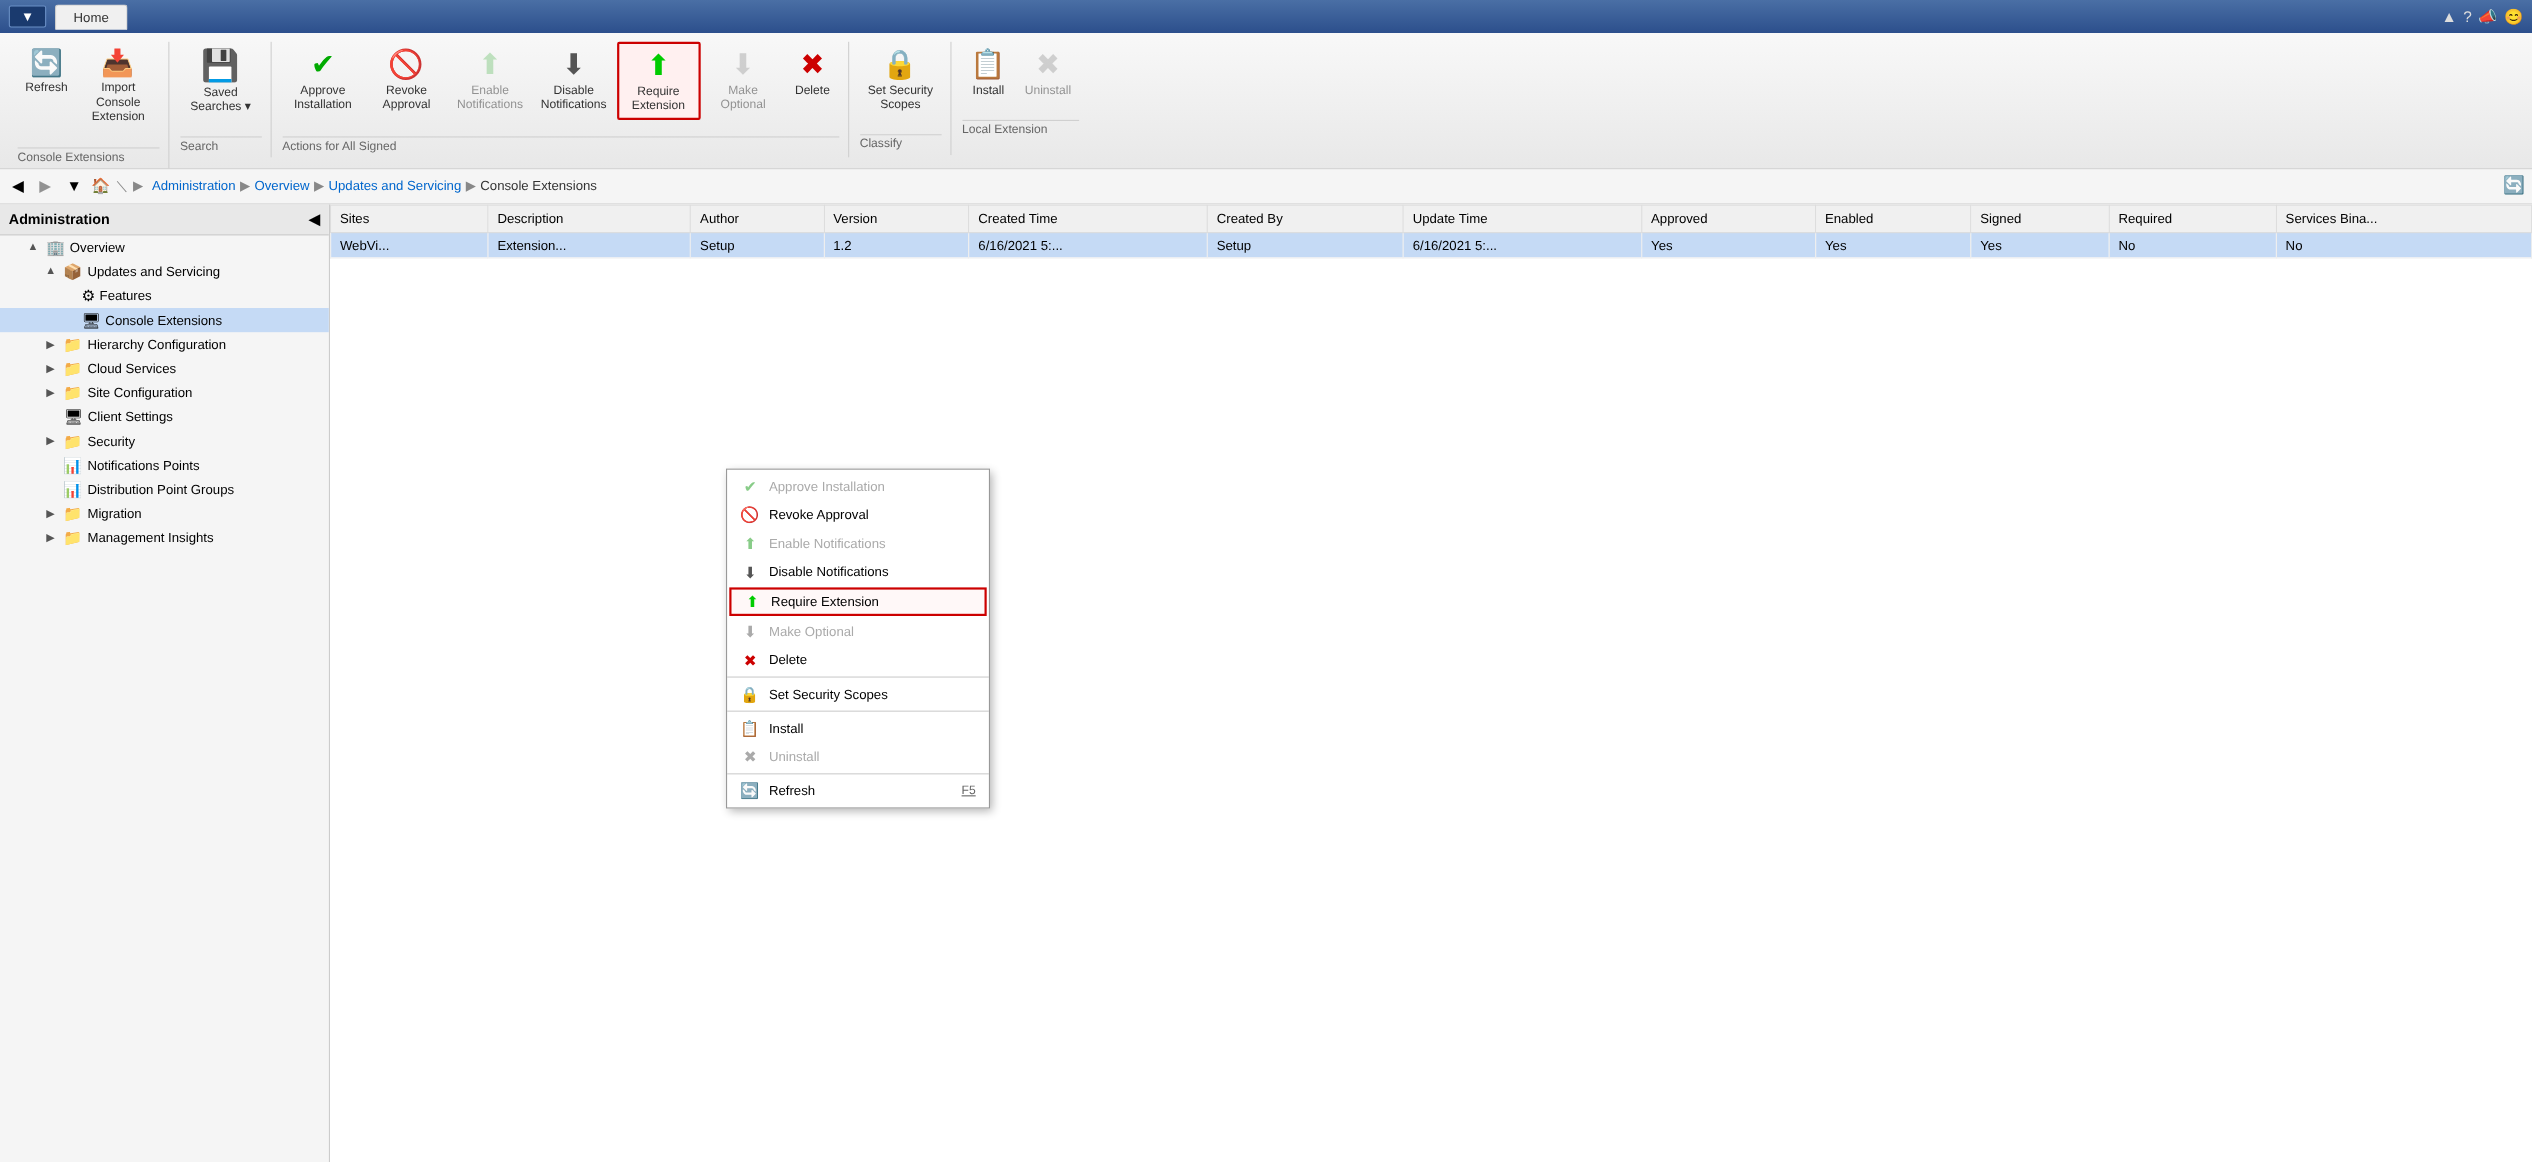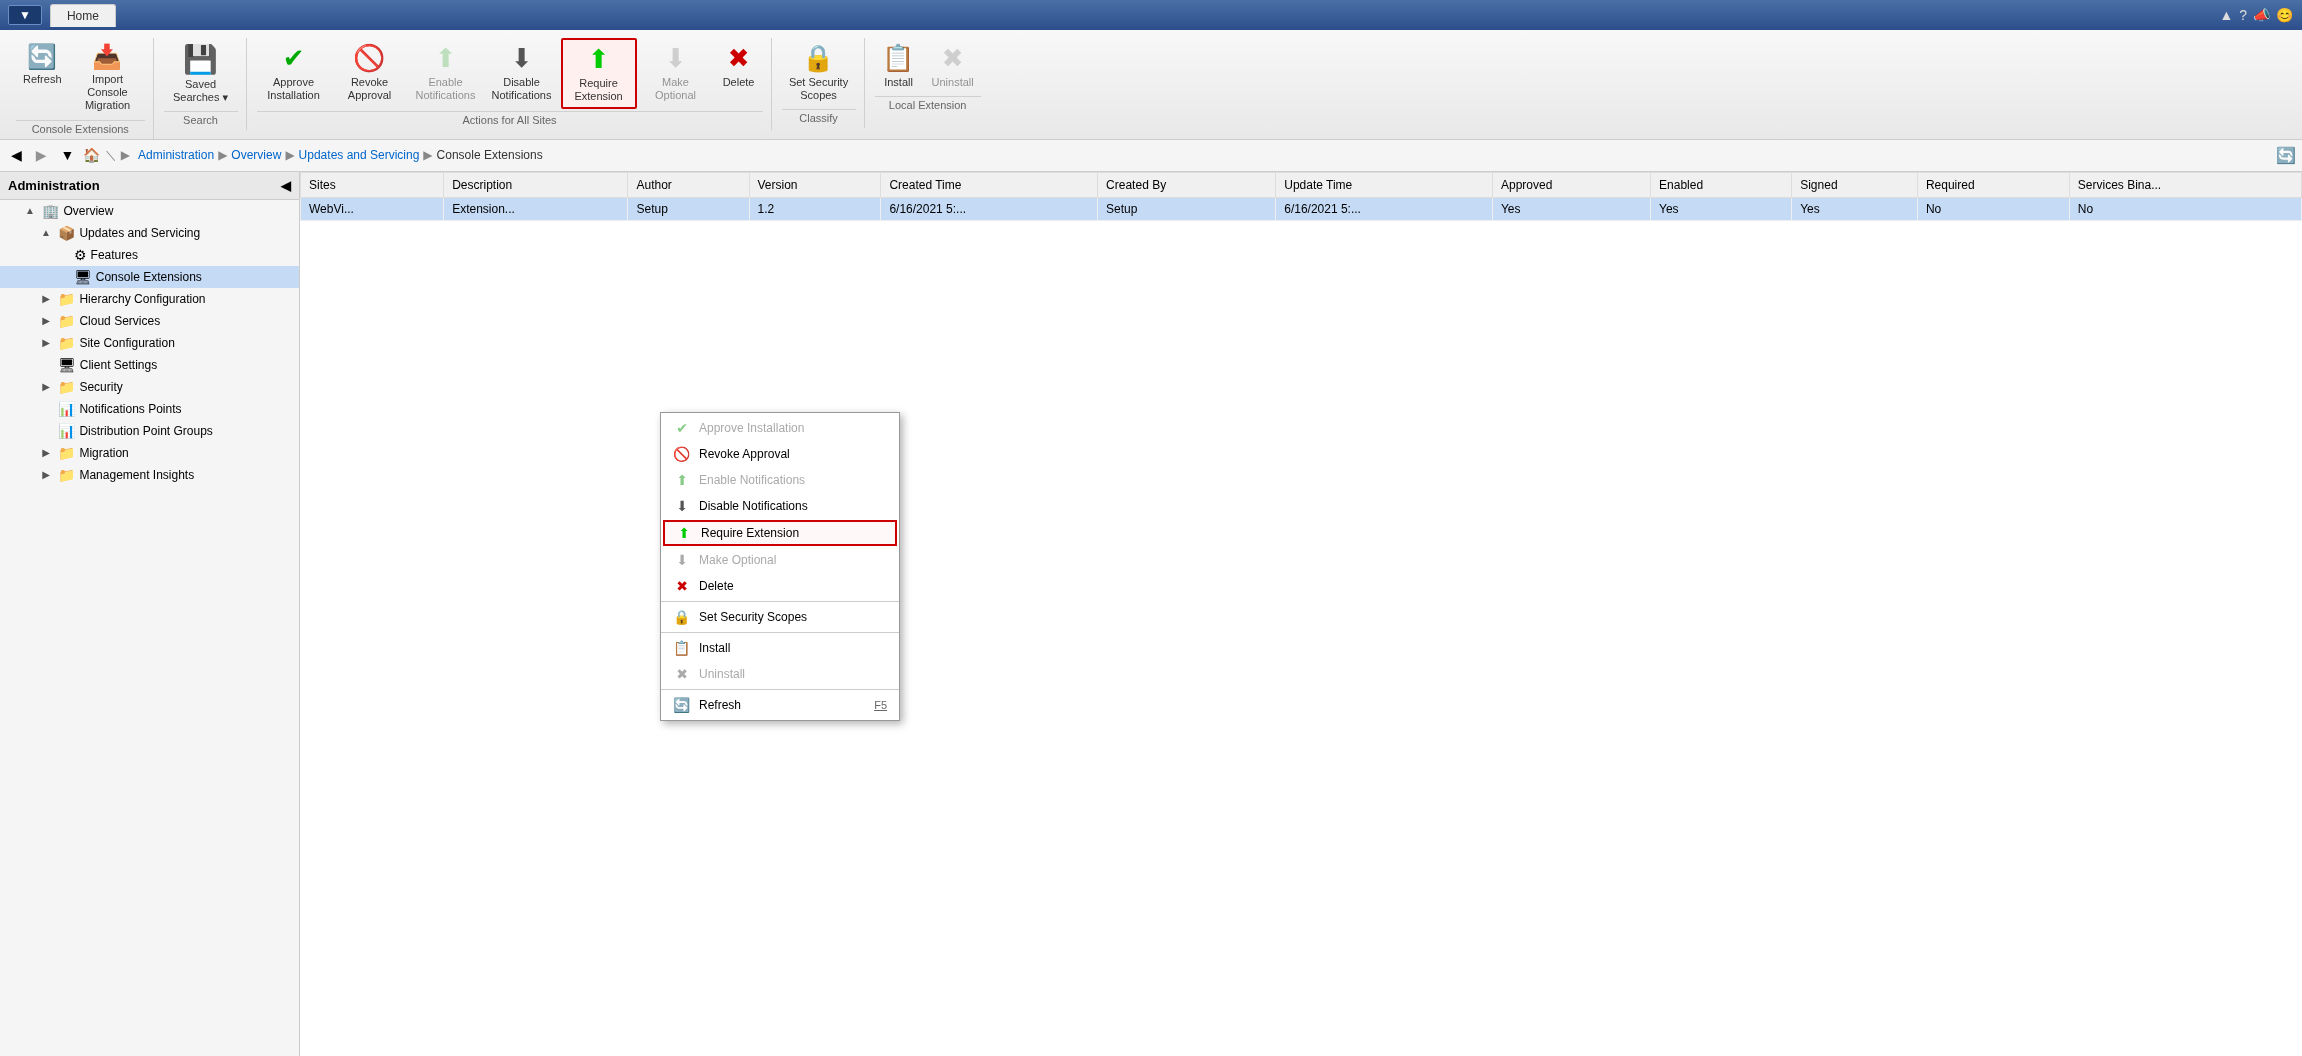--- a/index.html
+++ b/index.html
@@ -79,24 +79,24 @@
       color: #333;
     }
     .ribbon-btn.highlighted { border: 2px solid #cc0000; background: #fff0f0; }
     .ribbon-btn .btn-icon { font-size: 24px; margin-bottom: 2px; }
     .ribbon-btn .btn-label { text-align: center; line-height: 1.2; max-width: 60px; word-wrap: break-word; }
     .ribbon-btn.disabled { opacity: 0.5; cursor: default; }
     .ribbon-group-label {
       font-size: 11px;
       color: #666;
       padding: 2px 0 4px 0;
-      text-align: center;
+      text-align: left;
       width: 100%;
       border-top: 1px solid #d0d0d0;
-      margin-top: 2px;
+      margin-top: 15px;
     }
 
     
     .nav-bar {
       display: flex;
       align-items: center;
       background: #f5f5f5;
       border-bottom: 1px solid #ccc;
       padding: 3px 6px;
       gap: 4px;
@@ -227,21 +227,21 @@
   <div class="ribbon-groups">
 
     <div class="ribbon-group">
       <div class="ribbon-buttons">
         <button class="ribbon-btn">
           <span class="btn-icon">🔄</span>
           <span class="btn-label">Refresh</span>
         </button>
         <button class="ribbon-btn">
           <span class="btn-icon">📥</span>
-          <span class="btn-label">Import Console Migration</span>
+          <span class="btn-label">Import Console Extension</span>
         </button>
       </div>
       <div class="ribbon-group-label">Console Extensions</div>
     </div>
 
     <div class="ribbon-group">
       <div class="ribbon-buttons">
         <button class="ribbon-btn">
           <span class="btn-icon" style="font-size:28px;">💾</span>
           <span class="btn-label">Saved Searches ▾</span>
@@ -274,21 +274,21 @@
         </button>
         <button class="ribbon-btn disabled">
           <span class="btn-icon" style="color:#aaa; font-size:26px;">⬇</span>
           <span class="btn-label">Make Optional</span>
         </button>
         <button class="ribbon-btn">
           <span class="btn-icon" style="color:#cc0000; font-size:26px;">✖</span>
           <span class="btn-label">Delete</span>
         </button>
       </div>
-      <div class="ribbon-group-label">Actions for All Sites</div>
+      <div class="ribbon-group-label">Actions for All Signed</div>
     </div>
 
     <div class="ribbon-group">
       <div class="ribbon-buttons">
         <button class="ribbon-btn">
           <span class="btn-icon" style="font-size:26px;">🔒</span>
           <span class="btn-label">Set Security Scopes</span>
         </button>
       </div>
       <div class="ribbon-group-label">Classify</div>

